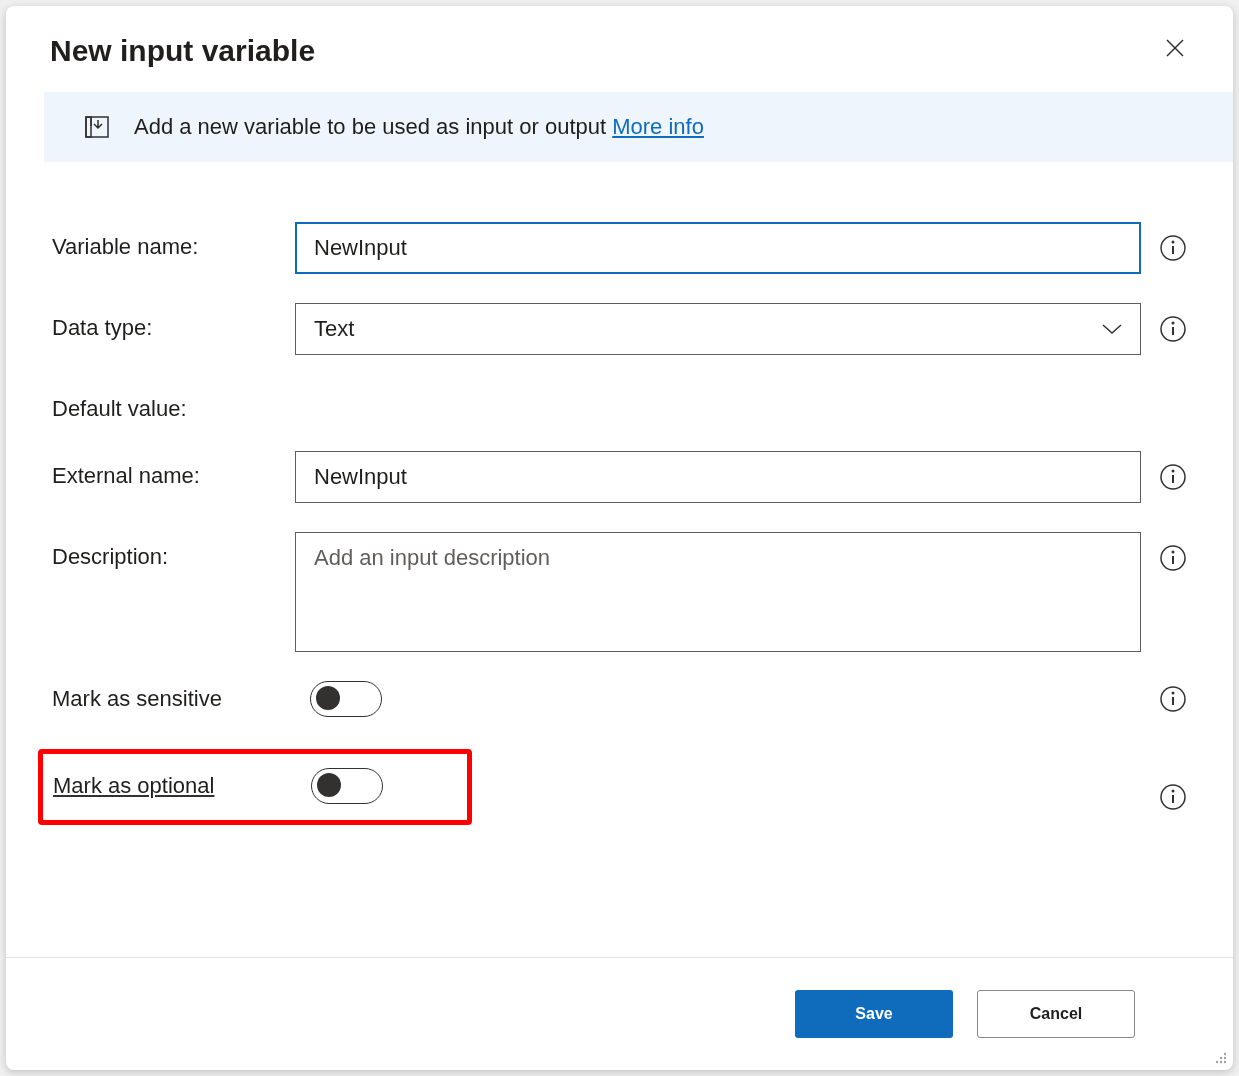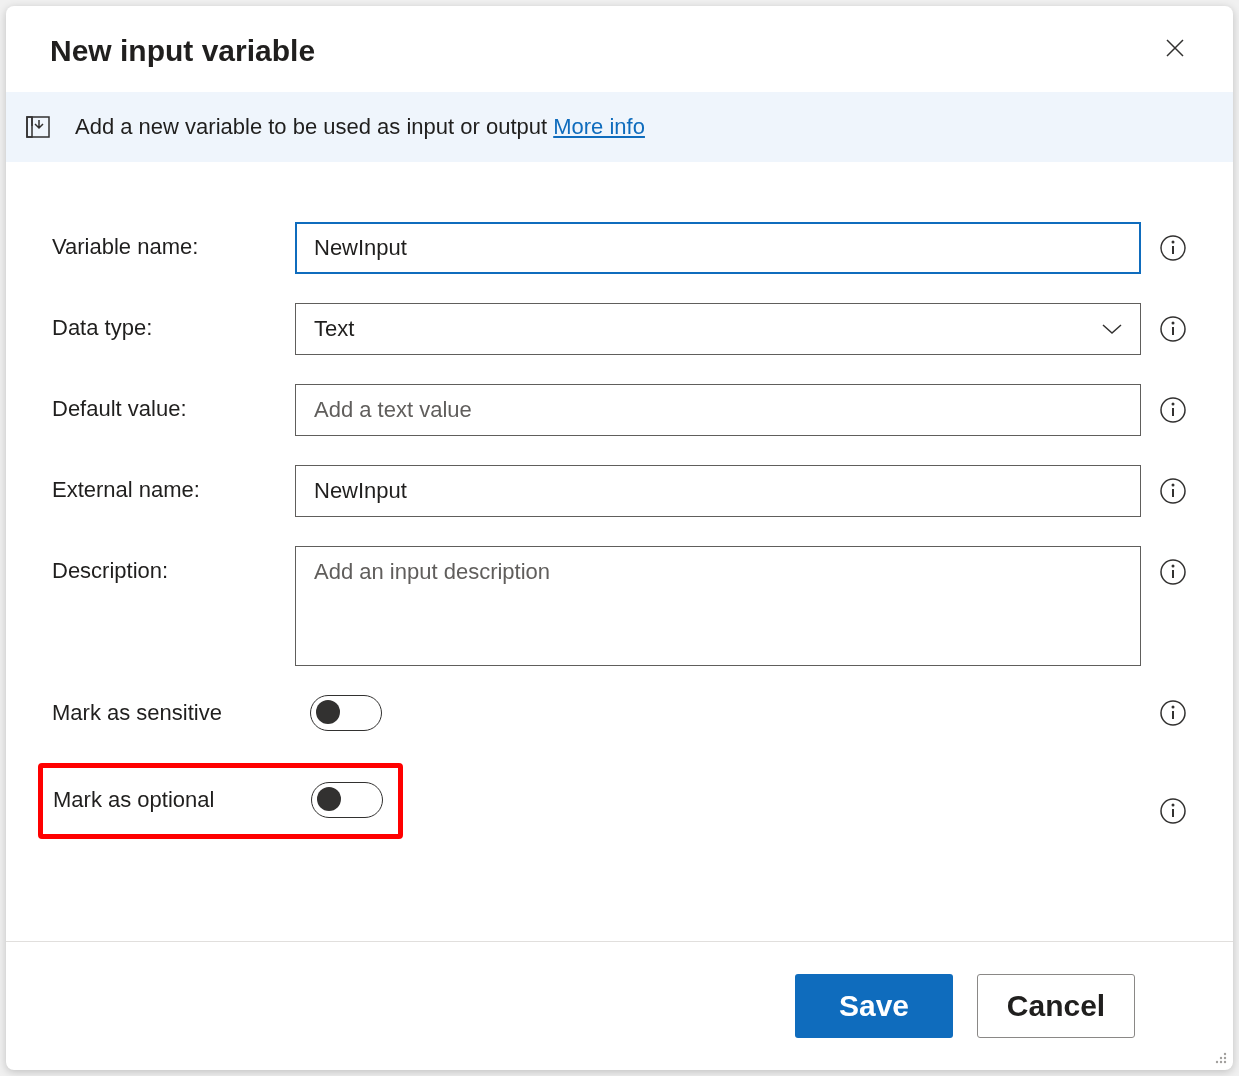--- a/index.html
+++ b/index.html
@@ -36,24 +36,25 @@
       width: 28px;
       height: 28px;
       display: flex;
       align-items: center;
       justify-content: center;
       cursor: pointer;
       color: #323130;
     }
     .info-banner {
       background: #eff5fc;
-      padding: 22px 19px;
+      padding: 22px 40px;
       display: flex;
       align-items: flex-end;
       gap: 24px;
+      margin-left: 38px;
     }
     .banner-icon {
       width: 26px;
       height: 26px;
       flex-shrink: 0;
     }
     .banner-text {
       font-size: 22px;
       color: #201f1e;
     }
@@ -163,21 +164,22 @@
       position: absolute;
       top: 4px;
       left: 5px;
     }
     .highlight-box {
       border: 5px solid #ff0000;
       border-radius: 4px;
       padding: 14px 10px 16px 10px;
       margin-left: -14px;
       margin-bottom: 20px;
-      width: 365px;
+      width: 434px;
+      text-decoration: underline;
     }
     .highlight-box .toggle-row {
       margin-bottom: 0;
     }
     .highlight-row-container {
       display: flex;
       align-items: center;
     }
     .highlight-row-container .info-icon {
       margin-top: 0;
@@ -187,21 +189,21 @@
       border-top: 1px solid #e1dfdd;
       padding: 32px 98px 32px 44px;
       display: flex;
       justify-content: flex-end;
       gap: 24px;
     }
     .btn {
       min-width: 158px;
       padding: 14px 24px;
       border-radius: 3px;
-      font-size: 30px;
+      font-size: 16px;
       font-weight: 600;
       font-family: inherit;
       cursor: pointer;
       border: none;
     }
     .btn-primary {
       background: #0f6cbd;
       color: #ffffff;
     }
     .btn-secondary {
@@ -267,28 +269,20 @@
         <svg class="info-icon" width="28" height="28" viewBox="0 0 28 28">
           <circle cx="14" cy="14" r="12" fill="none" stroke="#323130" stroke-width="1.5"></circle>
           <circle cx="14" cy="8" r="1.5" fill="#323130"></circle>
           <line x1="14" y1="12" x2="14" y2="20" stroke="#323130" stroke-width="2"></line>
         </svg>
       </div>
     </div>
 
     <div class="form-row">
       <div class="form-label">Default value:</div>
-      <div class="form-control-wrap">
-        <input type="text" class="form-input" placeholder="Add a text value" style="">
-        <svg class="info-icon" width="28" height="28" viewBox="0 0 28 28">
-          <circle cx="14" cy="14" r="12" fill="none" stroke="#323130" stroke-width="1.5"></circle>
-          <circle cx="14" cy="8" r="1.5" fill="#323130"></circle>
-          <line x1="14" y1="12" x2="14" y2="20" stroke="#323130" stroke-width="2"></line>
-        </svg>
-      </div>
     </div>
 
     <div class="form-row">
       <div class="form-label">External name:</div>
       <div class="form-control-wrap">
         <input type="text" class="form-input" value="NewInput" style="">
         <svg class="info-icon" width="28" height="28" viewBox="0 0 28 28">
           <circle cx="14" cy="14" r="12" fill="none" stroke="#323130" stroke-width="1.5"></circle>
           <circle cx="14" cy="8" r="1.5" fill="#323130"></circle>
           <line x1="14" y1="12" x2="14" y2="20" stroke="#323130" stroke-width="2"></line>

